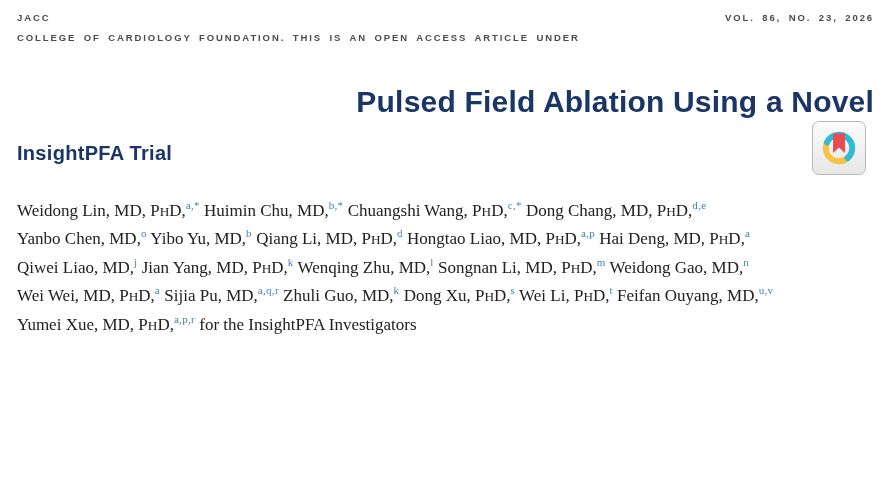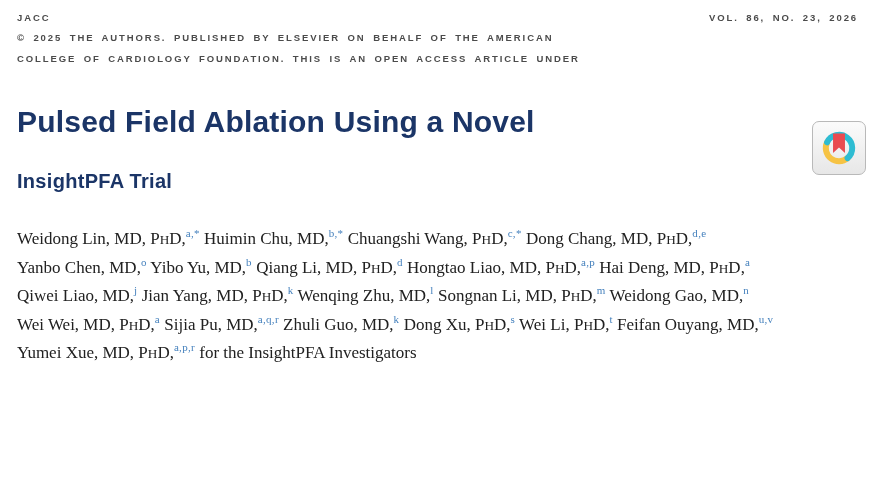--- a/index.html
+++ b/index.html
@@ -1,33 +1,33 @@
 <!DOCTYPE html>
 <html style="--title-navy: #1b3567; --link-blue: #3599cb; --superscript-blue: #4581bd; --header-gray: #4b4b4b; --body-text: #212121; --badge-teal: #2ebcd2; --badge-yellow: #f6c344; --badge-red: #e94b50;"><head>
 <meta charset="utf-8">
 <style>
   html,body{margin:0;padding:0;background:#ffffff;}
   body{width:882px;height:483px;overflow:hidden;}
   .page{
     position:relative;width:882px;height:483px;box-sizing:border-box;
-    padding:8px 24px 0 17px;
+    padding:8px 8px 0 17px;
     font-family:"Liberation Sans",sans-serif;
     background:#ffffff;
   }
   
   .masthead{color:var(--header-gray);font-size:9.5px;font-weight:700;
     letter-spacing:1.9px;word-spacing:3px;}
   .masthead-row{display:flex;justify-content:space-between;align-items:flex-start;line-height:20px;}
   .masthead-line{line-height:20.5px;white-space:nowrap;}
   .link{color:var(--link-blue);text-decoration:none;}
   
   .title{margin:34px 0 0 0;color:var(--title-navy);
-    font-size:30px;line-height:37px;font-weight:700;letter-spacing:.2px;}
+    font-size:30px;line-height:37px;font-weight:700;letter-spacing:.2px;text-align:right;}
   .title span{display:block;}
-  .subtitle{margin:30px 0 0 0;color:var(--title-navy);
+  .subtitle{margin:22px 0 0 0;color:var(--title-navy);
     font-size:20px;font-weight:700;letter-spacing:.3px;}
   
   .authors{margin-top:32px;font-family:"Liberation Serif","DejaVu Serif",serif;
     font-size:17px;line-height:27.5px;color:var(--body-text);}
   .authors sup{color:var(--superscript-blue);font-size:11px;line-height:0;letter-spacing:.3px;}
   .phd .sc{font-size:.78em;}
   
   .badge{position:absolute;top:121px;right:16px;width:54px;height:54px;
     box-sizing:border-box;border:1px solid #b9b9b9;border-radius:7px;
     background:linear-gradient(180deg,#fbfbfb 0%,#e7e7e7 100%);
@@ -39,21 +39,20 @@
 </head>
 <body>
 
 <div class="page">
 
   <div class="masthead">
     <div class="masthead-row">
       <span>JACC</span>
       <span>VOL. 86, NO. 23, 2026</span>
     </div>
-    <div class="masthead-line">© 2025 THE AUTHORS. PUBLISHED BY ELSEVIER ON BEHALF OF THE AMERICAN</div>
     <div class="masthead-line">COLLEGE OF CARDIOLOGY FOUNDATION. THIS IS AN OPEN ACCESS ARTICLE UNDER</div>
   </div>
 
   <div class="badge">
     <svg width="46" height="46" viewBox="0 0 54 54">
       <path class="ring-yellow" d="M 37.0 38.9 A 15.5 15.5 0 0 1 13.0 20.4" fill="none" stroke-width="7" stroke-linecap="round"></path>
       <path class="ring-teal" d="M 13.0 20.4 A 15.5 15.5 0 1 1 37.0 38.9" fill="none" stroke-width="7" stroke-linecap="round"></path>
       <path class="bookmark" d="M 20 10 H 34 V 33 L 27 26.5 L 20 33 Z"></path>
     </svg>
   </div>

